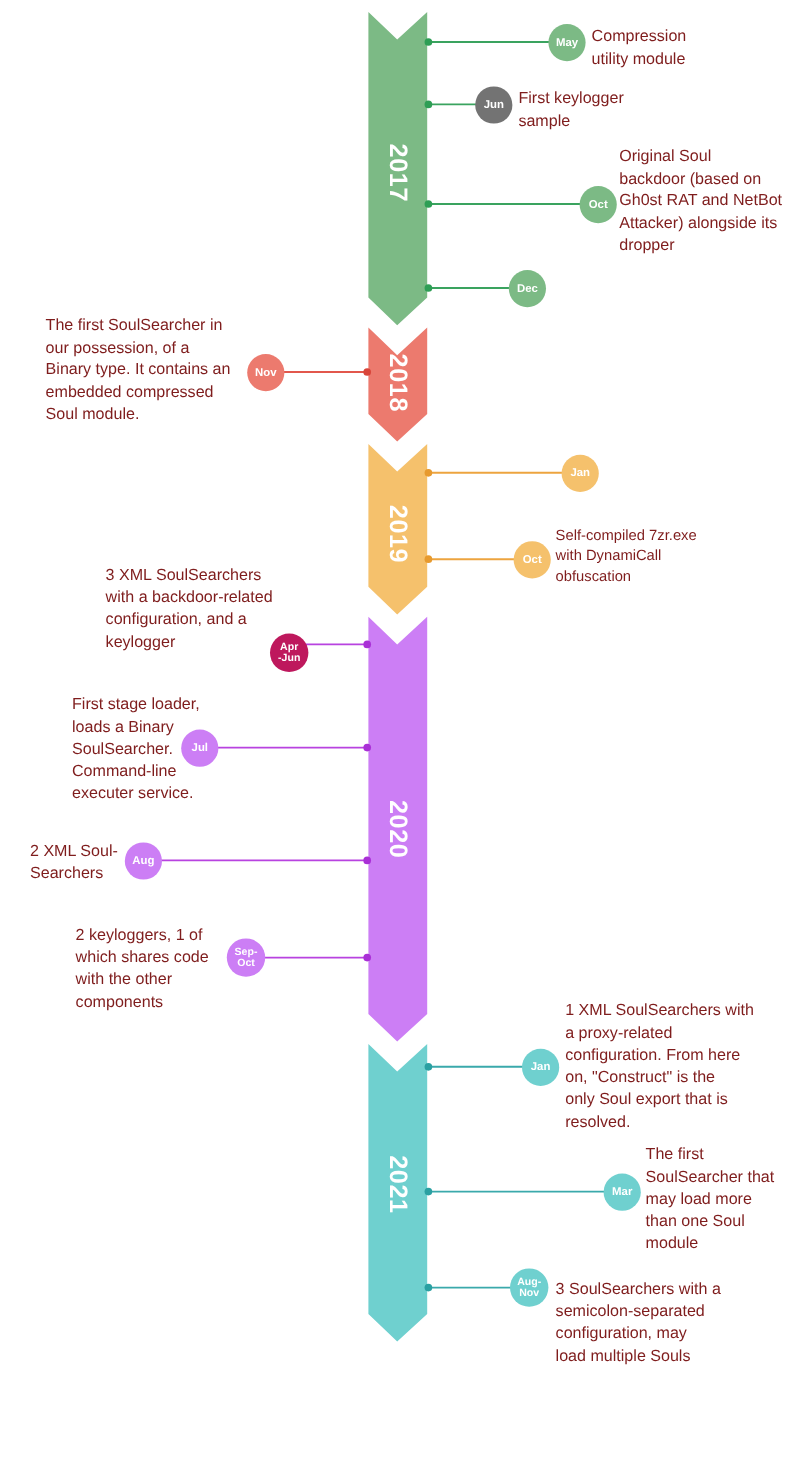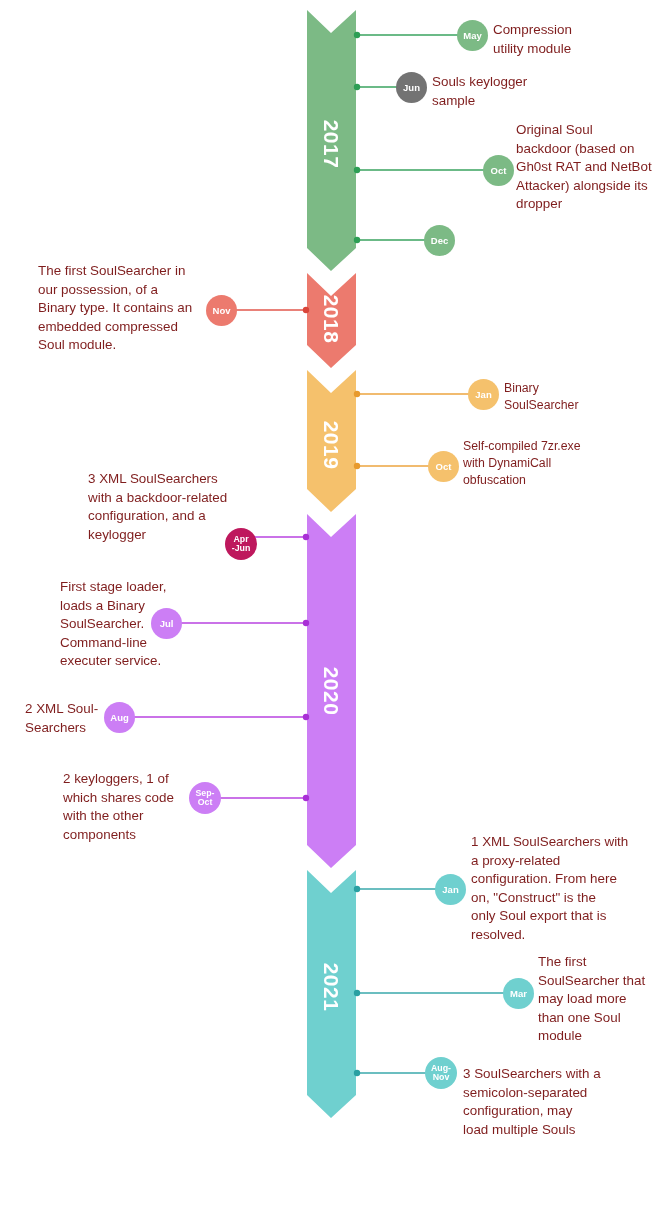--- a/index.html
+++ b/index.html
@@ -182,21 +182,21 @@
 
   <div class="bubble" style="left:457px; top:20px; width:31px; height:31px; background:#7cba85; font-size:9.5px;">
     <span>May</span>
   </div>
   <div class="event-text left" style="left:493px; top:21px; width:170px;">Compression
 utility module</div>
 
   <div class="bubble" style="left:396px; top:72px; width:31px; height:31px; background:#737373; font-size:9.5px;">
     <span>Jun</span>
   </div>
-  <div class="event-text left" style="left:432px; top:73px; width:180px;">Souls keylogger
+  <div class="event-text left" style="left:432px; top:73px; width:180px;">First keylogger
 sample</div>
 
   <div class="bubble" style="left:483px; top:155px; width:31px; height:31px; background:#7cba85; font-size:9.5px;">
     <span>Oct</span>
   </div>
   <div class="event-text left" style="left:516px; top:121px; width:152px;">Original Soul
 backdoor (based on
 Gh0st RAT and NetBot
 Attacker) alongside its
 dropper</div>
@@ -210,22 +210,20 @@
   </div>
   <div class="event-text left" style="left:38px; top:262px; width:176px;">The first SoulSearcher in
 our possession, of a
 Binary type. It contains an
 embedded compressed
 Soul module.</div>
 
   <div class="bubble" style="left:468px; top:379px; width:31px; height:31px; background:#f5c16c; font-size:9.5px;">
     <span>Jan</span>
   </div>
-  <div class="event-text left" style="left:504px; top:380px; width:150px; font-size:12.3px;">Binary
-SoulSearcher</div>
 
   <div class="bubble" style="left:428px; top:451px; width:31px; height:31px; background:#f5c16c; font-size:9.5px;">
     <span>Oct</span>
   </div>
   <div class="event-text left" style="left:463px; top:438px; width:180px; font-size:12.3px;">Self-compiled 7zr.exe
 with DynamiCall
 obfuscation</div>
 
   <div class="bubble" style="left:225px; top:528px; width:32px; height:32px; background:#be185d; font-size:8.8px;">
     <span>Apr</span>

